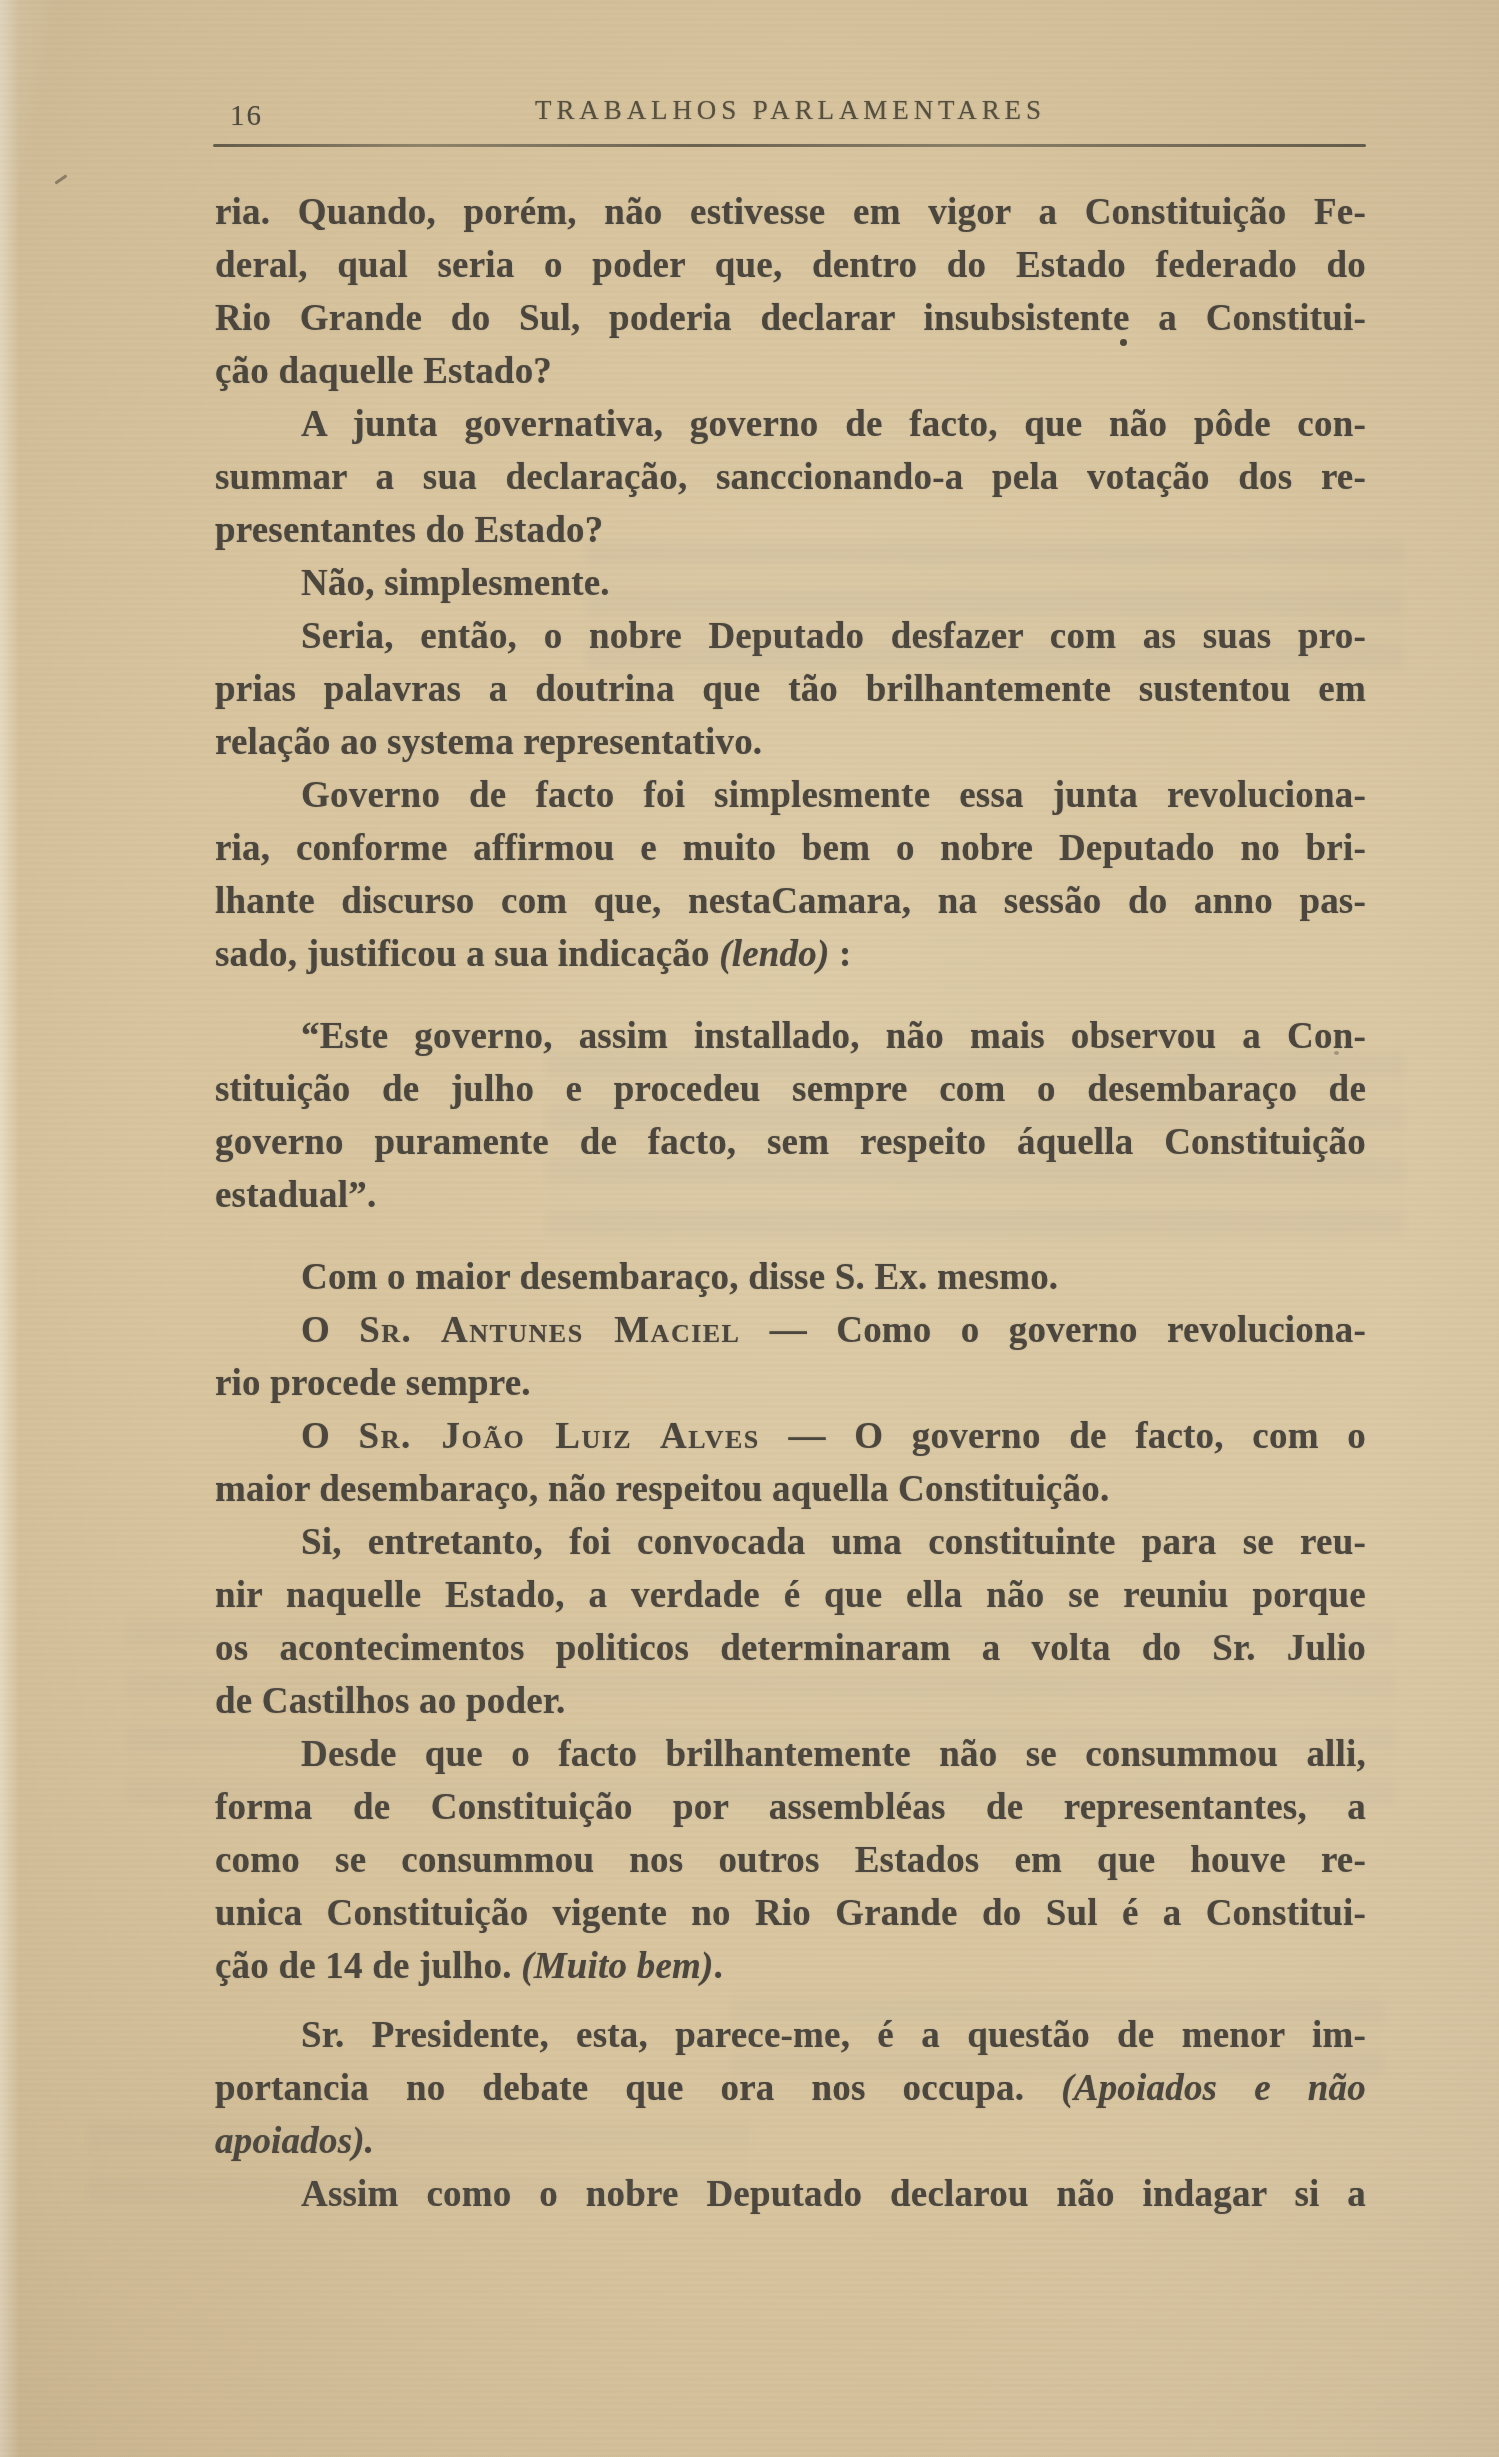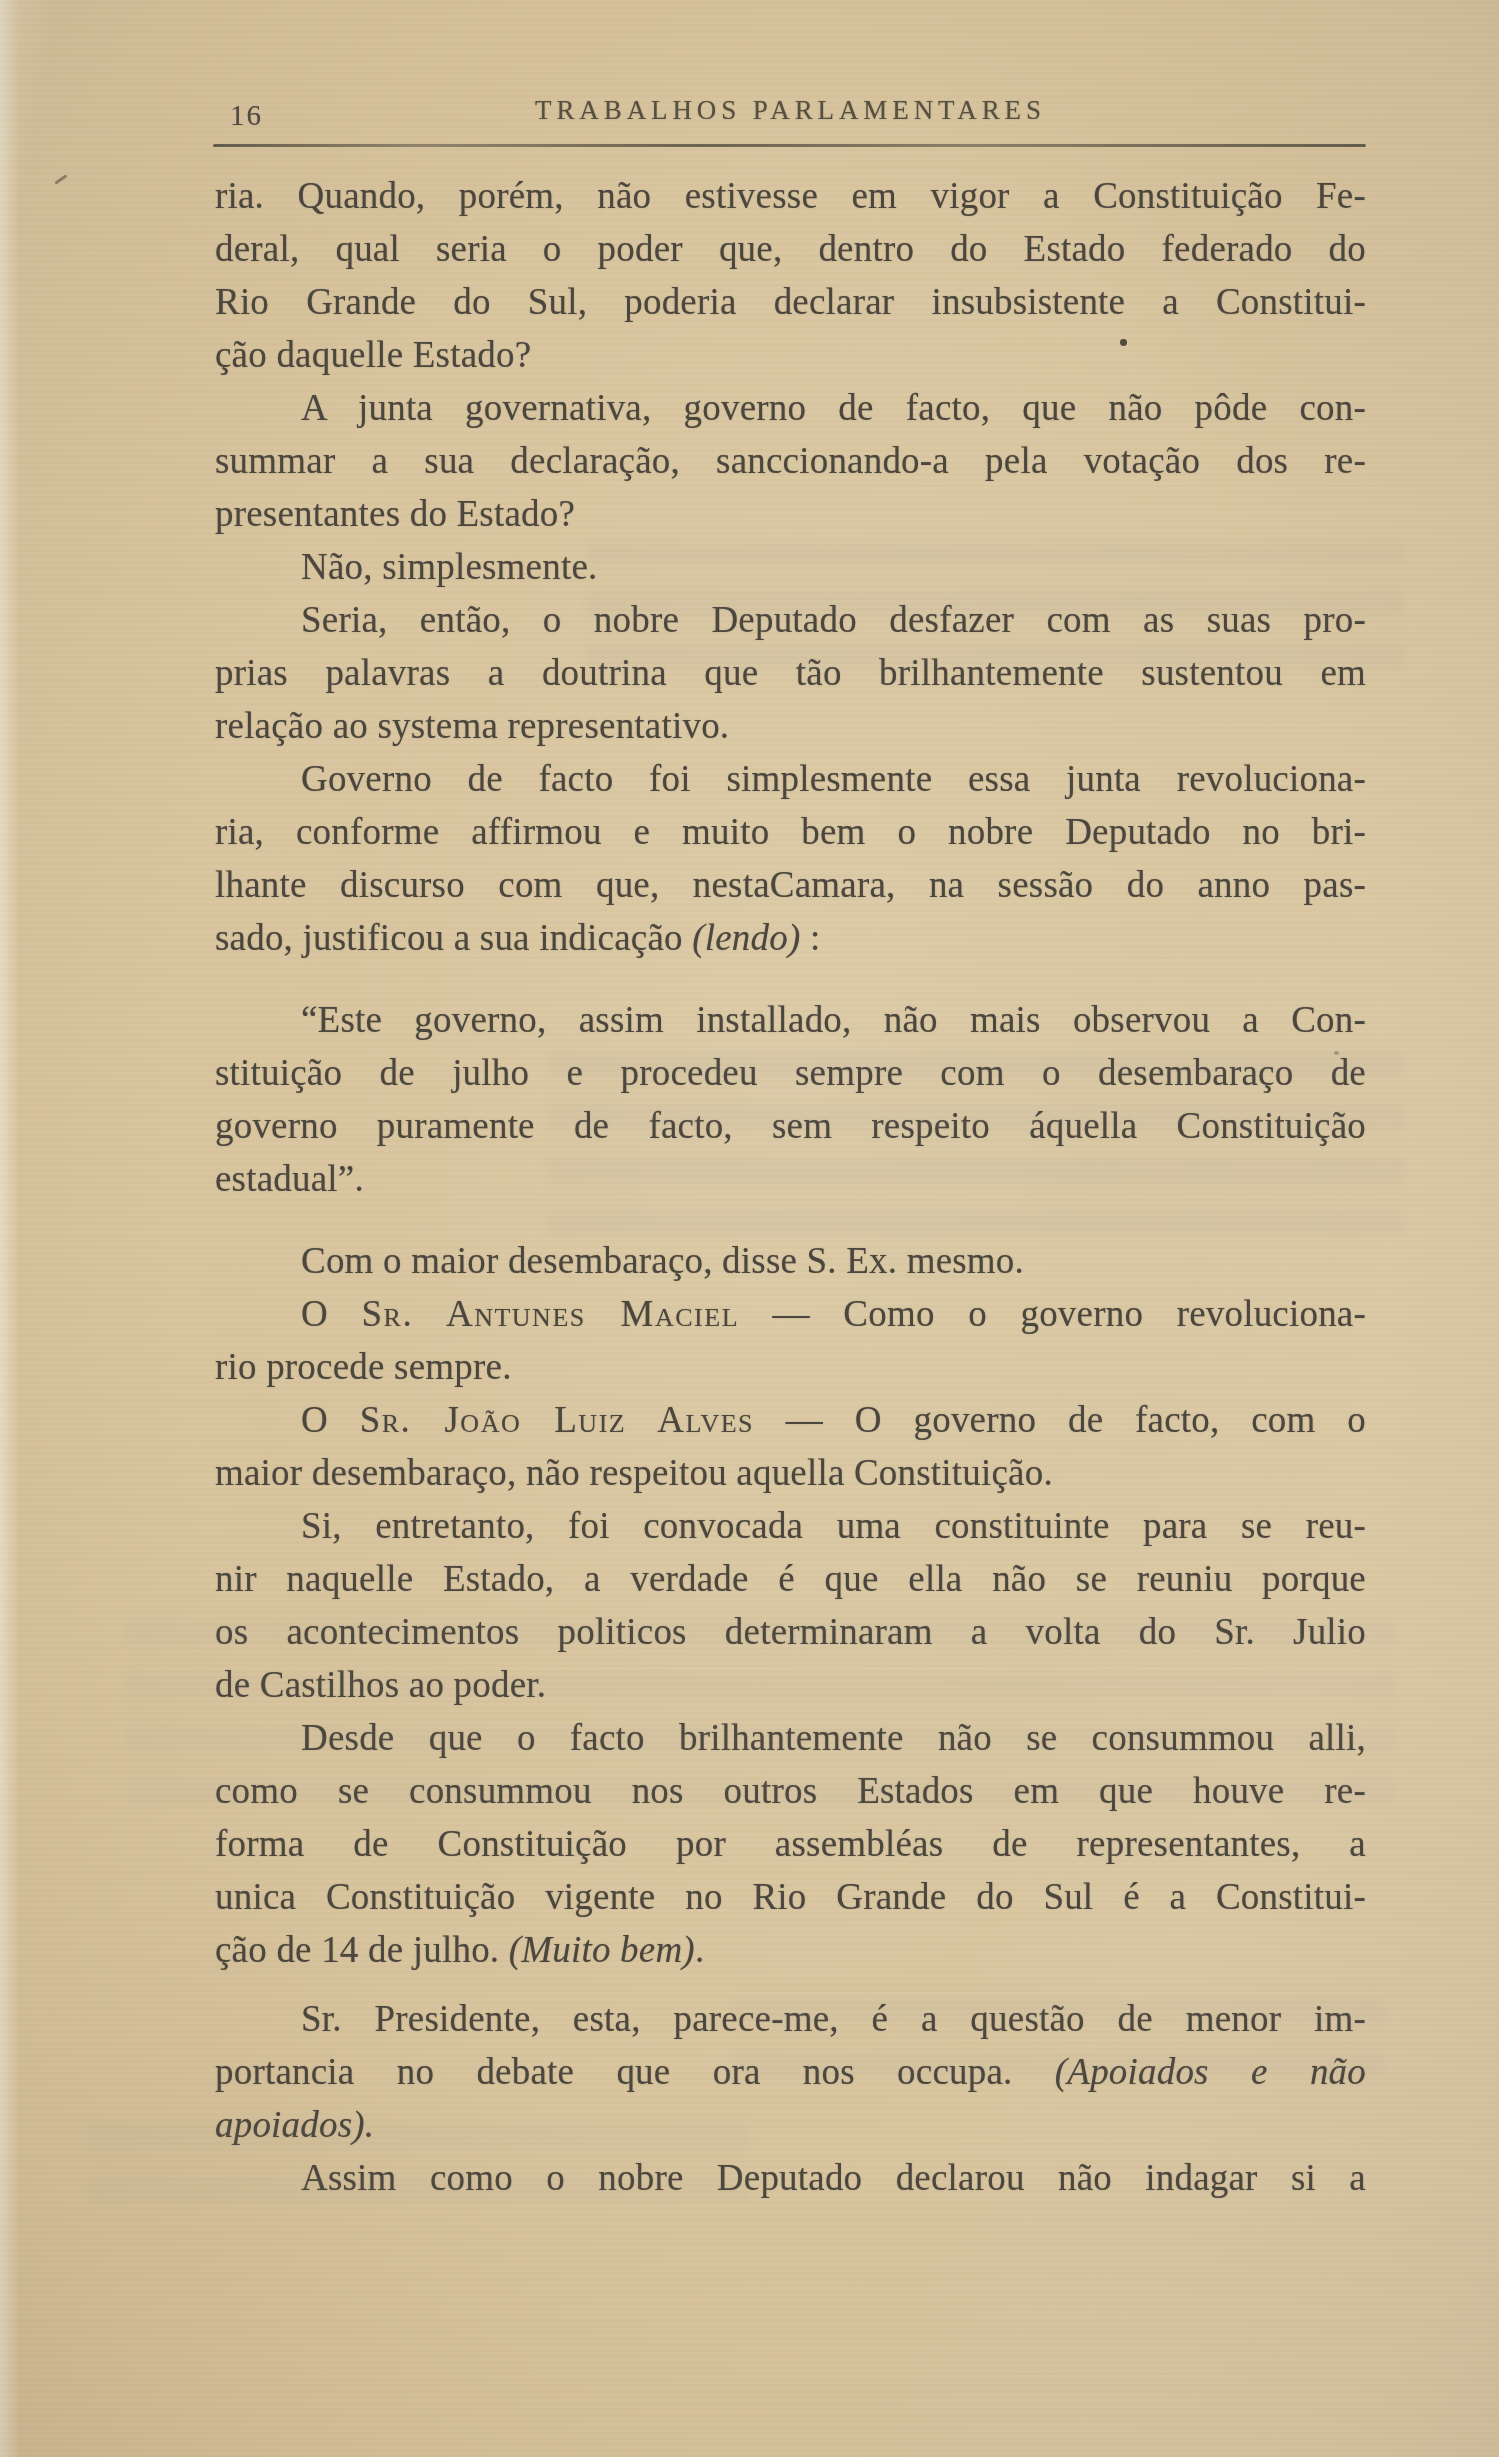--- a/index.html
+++ b/index.html
@@ -33,23 +33,24 @@
   .rule {
     position:absolute; left:213px; top:144px; width:1153px; height:2.9px;
     background:linear-gradient(90deg,
       rgba(88,81,66,.9) 0%, rgba(88,81,66,.55) 18%, rgba(88,81,66,.85) 42%,
       rgba(88,81,66,.6) 66%, rgba(88,81,66,.9) 100%);
     border-radius:2px;
   }
 
   
   .body-text {
-    position:absolute; left:215px; top:169px; width:1151px;
+    position:absolute; left:215px; top:185px; width:1151px;
     font-size:37px; line-height:53px; letter-spacing:0.2px;
     text-shadow:0 0 1.2px rgba(70,64,52,.42);
+    font-weight:bold;
   }
   .para { margin:0; }
   .para.indent .line:first-child { text-indent:86px; }
   .line { text-align:justify; text-align-last:justify; }
   .line.last { text-align-last:left; }
   .i  { font-style:italic; }
   .sc { font-variant:small-caps; letter-spacing:1.5px; }
 
   
   .artifact { position:absolute; pointer-events:none; }
@@ -134,22 +135,22 @@
         <div class="line last"><span>maior desembaraço, não respeitou aquella Constituição.</span></div>
       </div>
       <div class="para indent">
         <div class="line"><span>Si, entretanto, foi convocada uma constituinte para se reu-</span></div>
         <div class="line"><span>nir naquelle Estado, a verdade é que ella não se reuniu porque</span></div>
         <div class="line"><span>os acontecimentos politicos determinaram a volta do Sr. Julio</span></div>
         <div class="line last"><span>de Castilhos ao poder.</span></div>
       </div>
       <div class="para indent">
         <div class="line"><span>Desde que o facto brilhantemente não se consummou alli,</span></div>
+        <div class="line"><span>forma de Constituição por assembléas de  representantes, a</span></div>
         <div class="line"><span>como se consummou nos outros Estados em que houve re-</span></div>
-        <div class="line"><span>forma de Constituição por assembléas de  representantes, a</span></div>
         <div class="line"><span>unica Constituição vigente no Rio Grande do Sul é a Constitui-</span></div>
         <div class="line last"><span>ção de 14 de julho. </span><span class="i">(Muito bem)</span><span>.</span></div>
       </div>
       <div class="para indent" style="margin-top: 15.6px;">
         <div class="line"><span>Sr. Presidente, esta, parece-me, é a questão de menor im-</span></div>
         <div class="line"><span>portancia no debate que ora nos occupa.  </span><span class="i">(Apoiados e não</span></div>
         <div class="line last"><span class="i">apoiados).</span></div>
       </div>
       <div class="para indent">
         <div class="line"><span>Assim como o nobre Deputado declarou não indagar si a</span></div>

